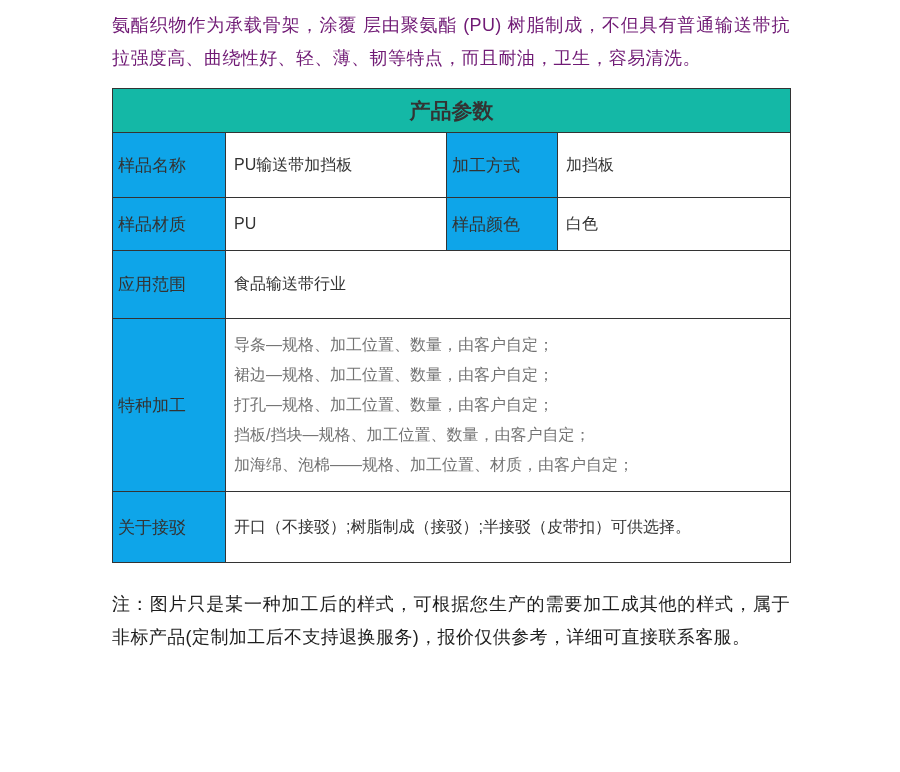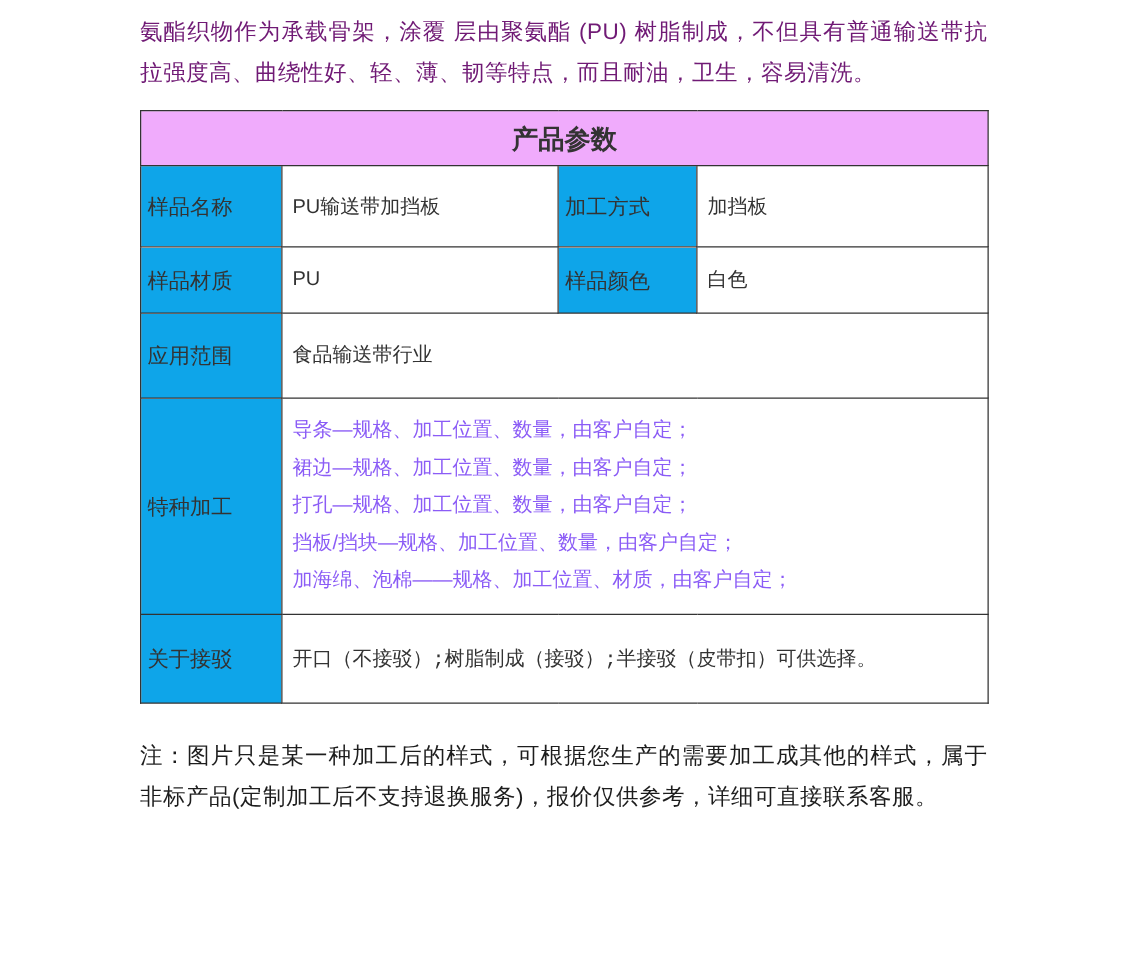--- a/index.html
+++ b/index.html
@@ -34,43 +34,43 @@
     border: 1px solid #333333;
     color: #333333;
     overflow: hidden;
   }
   .t-title {
     height: 44px;
     font-size: 21px;
     font-weight: bold;
     text-align: center;
     color: #222222;
-    background: #f0abfc;
+    background: #14b8a6;
   }
   td.label {
     background: #0ea5e9;
     text-align: left;
     font-size: 17px;
     padding: 0 5px;
   }
   td.value {
     background: #ffffff;
     font-size: 16px;
     text-align: left;
     padding: 6px 8px;
   }
   tr.r1 { height: 65px; }
   tr.r2 { height: 53px; }
   tr.r3 { height: 68px; }
   tr.r4 { height: 173px; }
-  tr.r5 { height: 71px; font-family: Liberation Mono, monospace; }
+  tr.r5 { height: 71px; }
   td.value .line {
     line-height: 30px;
     font-size: 16px;
-    color: #8b5cf6;
+    color: #737373;
   }
   .note {
     margin-top: 25px;
     font-size: 18px;
     line-height: 33px;
     color: #1d1d1d;
     letter-spacing: 0.4px;
     text-align: justify;
   }
 </style>

